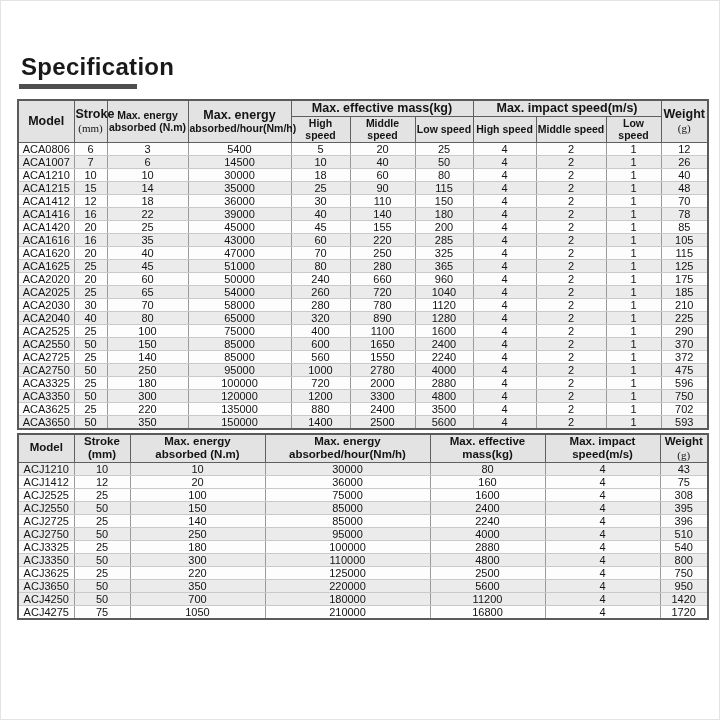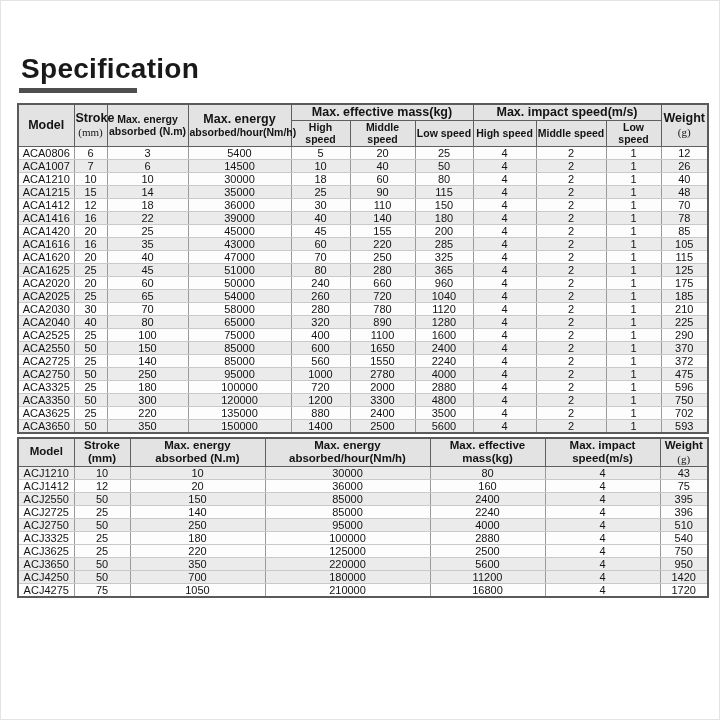--- a/index.html
+++ b/index.html
@@ -9,21 +9,21 @@
     width:720px; height:720px;
     background:#ffffff;
     border:1px solid #e3e3e3;
     font-family:"Liberation Sans","DejaVu Sans",sans-serif;
     color:#1c1c1c;
     overflow:hidden;
   }
   .content { padding:52px 14px 0 16px; }
 
   .page-title {
-    font-size:28px;
+    font-size:24px;
     font-weight:bold;
     letter-spacing:0.3px;
     color:#191919;
     margin-left:4px;
   }
   .title-bar {
     width:118px; height:5px;
     background:#4e4e4e;
     margin:3px 0 10px 2px;
   }
@@ -466,20 +466,29 @@
           </tr>
           <tr>
             <td>ACJ1412</td>
             <td>12</td>
             <td>20</td>
             <td>36000</td>
             <td>160</td>
             <td>4</td>
             <td>75</td>
           </tr>
+          <tr>
+            <td>ACJ2525</td>
+            <td>25</td>
+            <td>100</td>
+            <td>75000</td>
+            <td>1600</td>
+            <td>4</td>
+            <td>308</td>
+          </tr>
           <tr class="alt">
             <td>ACJ2550</td>
             <td>50</td>
             <td>150</td>
             <td>85000</td>
             <td>2400</td>
             <td>4</td>
             <td>395</td>
           </tr>
           <tr>
@@ -501,20 +510,29 @@
             <td>510</td>
           </tr>
           <tr>
             <td>ACJ3325</td>
             <td>25</td>
             <td>180</td>
             <td>100000</td>
             <td>2880</td>
             <td>4</td>
             <td>540</td>
+          </tr>
+          <tr class="alt">
+            <td>ACJ3350</td>
+            <td>50</td>
+            <td>300</td>
+            <td>110000</td>
+            <td>4800</td>
+            <td>4</td>
+            <td>800</td>
           </tr>
           <tr>
             <td>ACJ3625</td>
             <td>25</td>
             <td>220</td>
             <td>125000</td>
             <td>2500</td>
             <td>4</td>
             <td>750</td>
           </tr>

